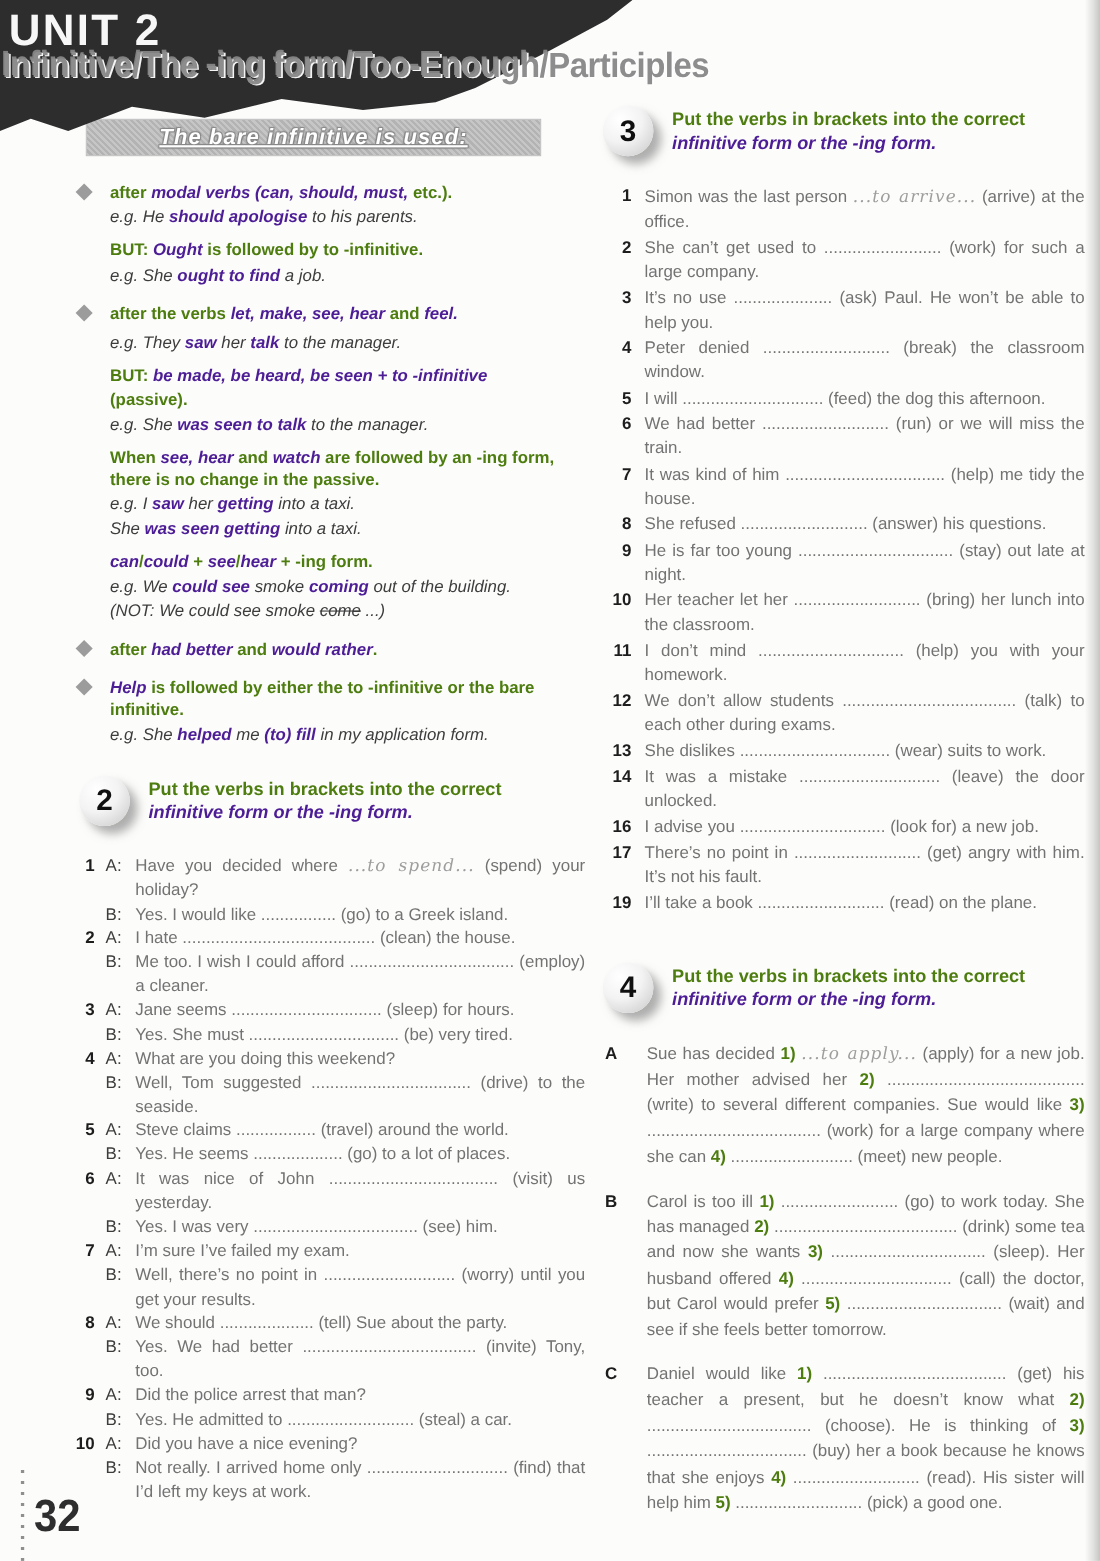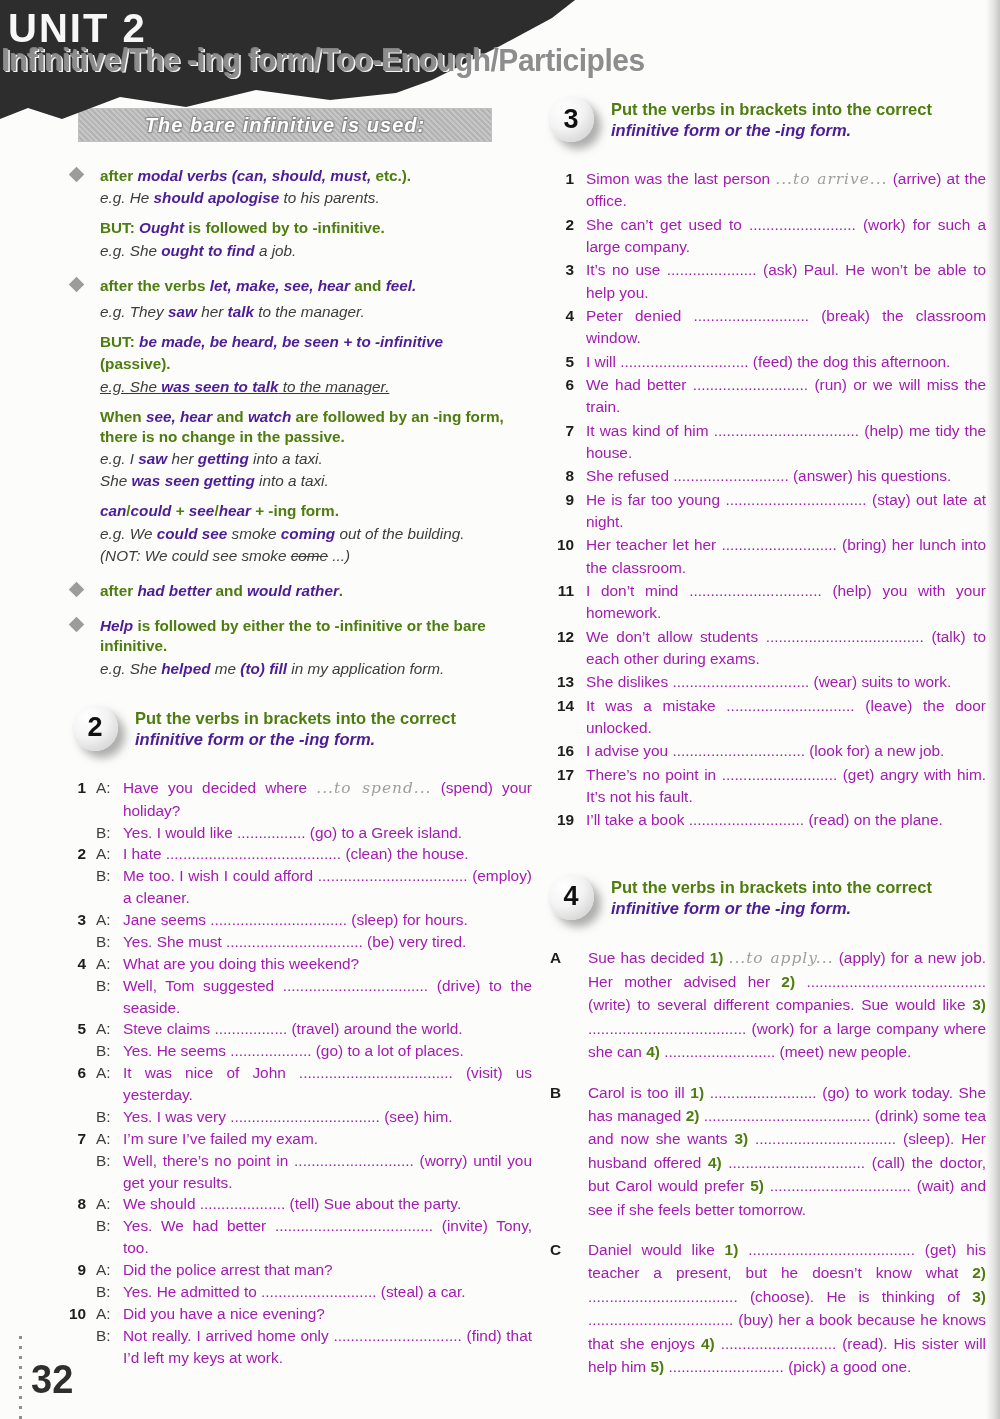--- a/index.html
+++ b/index.html
@@ -27,32 +27,33 @@
   
   .col-left{position:absolute;left:62px;top:108px;width:470px;}
   .col-right{position:absolute;left:548px;top:96px;width:438px;}
   
   .banner{
     margin:0 0 24px 16px;width:412px;height:32px;line-height:32px;text-align:center;
     font-size:20px;font-weight:bold;font-style:italic;color:#ffffff;letter-spacing:1px;
     background-image:repeating-linear-gradient(45deg,#c6c6c6 0 2px,#b3b3b3 2px 4px);
     border:1px solid #c0c0c0;
     text-shadow:1px 1px 1px #878787,-1px -1px 1px #878787,1px -1px 1px #878787,-1px 1px 1px #878787;
+    text-decoration:underline;
   }
   .theory-blocks{padding-left:38px;font-size:15.3px;}
   .rule-block{margin-bottom:15px;}
   .rule-line{position:relative;margin:2px 0;line-height:1.32;}
   .rule-line.gap{margin-top:10px;}
   .rule-line.ind2{margin-left:38px;}
   .diamond{
     position:absolute;left:-29px;top:3px;width:11px;height:11px;background:#9c9c9c;
     transform:rotate(45deg);
   }
   
-  .s-n{color:#a21caf;}
+  .s-n{color:#737373;}
   .s-b{font-weight:bold;color:#4d7c0f;}
   .s-i{font-style:italic;color:#3d3d3d;}
   .s-bi{font-weight:bold;font-style:italic;color:#4c1d95;}
   .s-st{font-style:italic;color:#3d3d3d;text-decoration:line-through;}
   .s-hand{font-style:italic;color:#9e9e9e;font-family:"DejaVu Serif",serif;letter-spacing:1px;}
   
   .exercise{margin-top:26px;}
   .ex-head{display:flex;gap:17px;align-items:flex-start;margin-bottom:26px;}
   .col-left .ex-head{padding-left:10px;}
   .ball{
@@ -107,21 +108,21 @@
           <p class="rule-line ind0" style="margin: 2px 0px;"><span class="diamond"></span><span class="s-b">after </span><span class="s-bi">modal verbs (can, should, must, </span><span class="s-b">etc.).</span></p>
           <p class="rule-line ind1" style="margin: 2px 0px;"><span class="s-i">e.g. He </span><span class="s-bi">should apologise</span><span class="s-i"> to his parents.</span></p>
           <p class="rule-line ind1 gap" style="margin: 10px 0px 2px;"><span class="s-b">BUT: </span><span class="s-bi">Ought</span><span class="s-b"> is followed by to -infinitive.</span></p>
           <p class="rule-line ind1" style="margin: 2px 0px;"><span class="s-i">e.g. She </span><span class="s-bi">ought to find</span><span class="s-i"> a job.</span></p>
         </div>
         <div class="rule-block">
           <p class="rule-line ind0" style="margin: 6px 0px;"><span class="diamond"></span><span class="s-b">after the verbs </span><span class="s-bi">let, make, see, hear </span><span class="s-b">and </span><span class="s-bi">feel.</span></p>
           <p class="rule-line ind1" style="margin: 2px 0px;"><span class="s-i">e.g. They </span><span class="s-bi">saw</span><span class="s-i"> her </span><span class="s-bi">talk</span><span class="s-i"> to the manager.</span></p>
           <p class="rule-line ind1 gap" style="margin: 10px 0px 2px;"><span class="s-b">BUT: </span><span class="s-bi">be made, be heard, be seen + to -infinitive</span></p>
           <p class="rule-line ind2" style="margin: 2px 0px;"><span class="s-b">(passive).</span></p>
-          <p class="rule-line ind1" style="margin: 2px 0px; text-decoration: underline;"><span class="s-i">e.g. She </span><span class="s-bi">was seen to talk</span><span class="s-i"> to the manager.</span></p>
+          <p class="rule-line ind1" style="margin: 2px 0px;"><span class="s-i">e.g. She </span><span class="s-bi">was seen to talk</span><span class="s-i"> to the manager.</span></p>
           <p class="rule-line ind1 gap" style="margin: 10px 0px 2px;"><span class="s-b">When </span><span class="s-bi">see, hear </span><span class="s-b">and </span><span class="s-bi">watch </span><span class="s-b">are followed by an -ing form, there is no change in the passive.</span></p>
           <p class="rule-line ind1" style="margin: 2px 0px;"><span class="s-i">e.g. I </span><span class="s-bi">saw</span><span class="s-i"> her </span><span class="s-bi">getting</span><span class="s-i"> into a taxi.</span></p>
           <p class="rule-line ind2" style="margin: 2px 0px;"><span class="s-i">She </span><span class="s-bi">was seen getting</span><span class="s-i"> into a taxi.</span></p>
           <p class="rule-line ind1 gap" style="margin: 10px 0px 2px;"><span class="s-bi">can</span><span class="s-b">/</span><span class="s-bi">could</span><span class="s-b"> + </span><span class="s-bi">see</span><span class="s-b">/</span><span class="s-bi">hear</span><span class="s-b"> + -ing form.</span></p>
           <p class="rule-line ind1" style="margin: 2px 0px;"><span class="s-i">e.g. We </span><span class="s-bi">could see</span><span class="s-i"> smoke </span><span class="s-bi">coming</span><span class="s-i"> out of the building.</span></p>
           <p class="rule-line ind2" style="margin: 2px 0px;"><span class="s-i">(NOT: We could see smoke </span><span class="s-st">come</span><span class="s-i"> ...)</span></p>
         </div>
         <div class="rule-block">
           <p class="rule-line ind0" style="margin: 2px 0px;"><span class="diamond"></span><span class="s-b">after </span><span class="s-bi">had better </span><span class="s-b">and </span><span class="s-bi">would rather</span><span class="s-b">.</span></p>
         </div>

